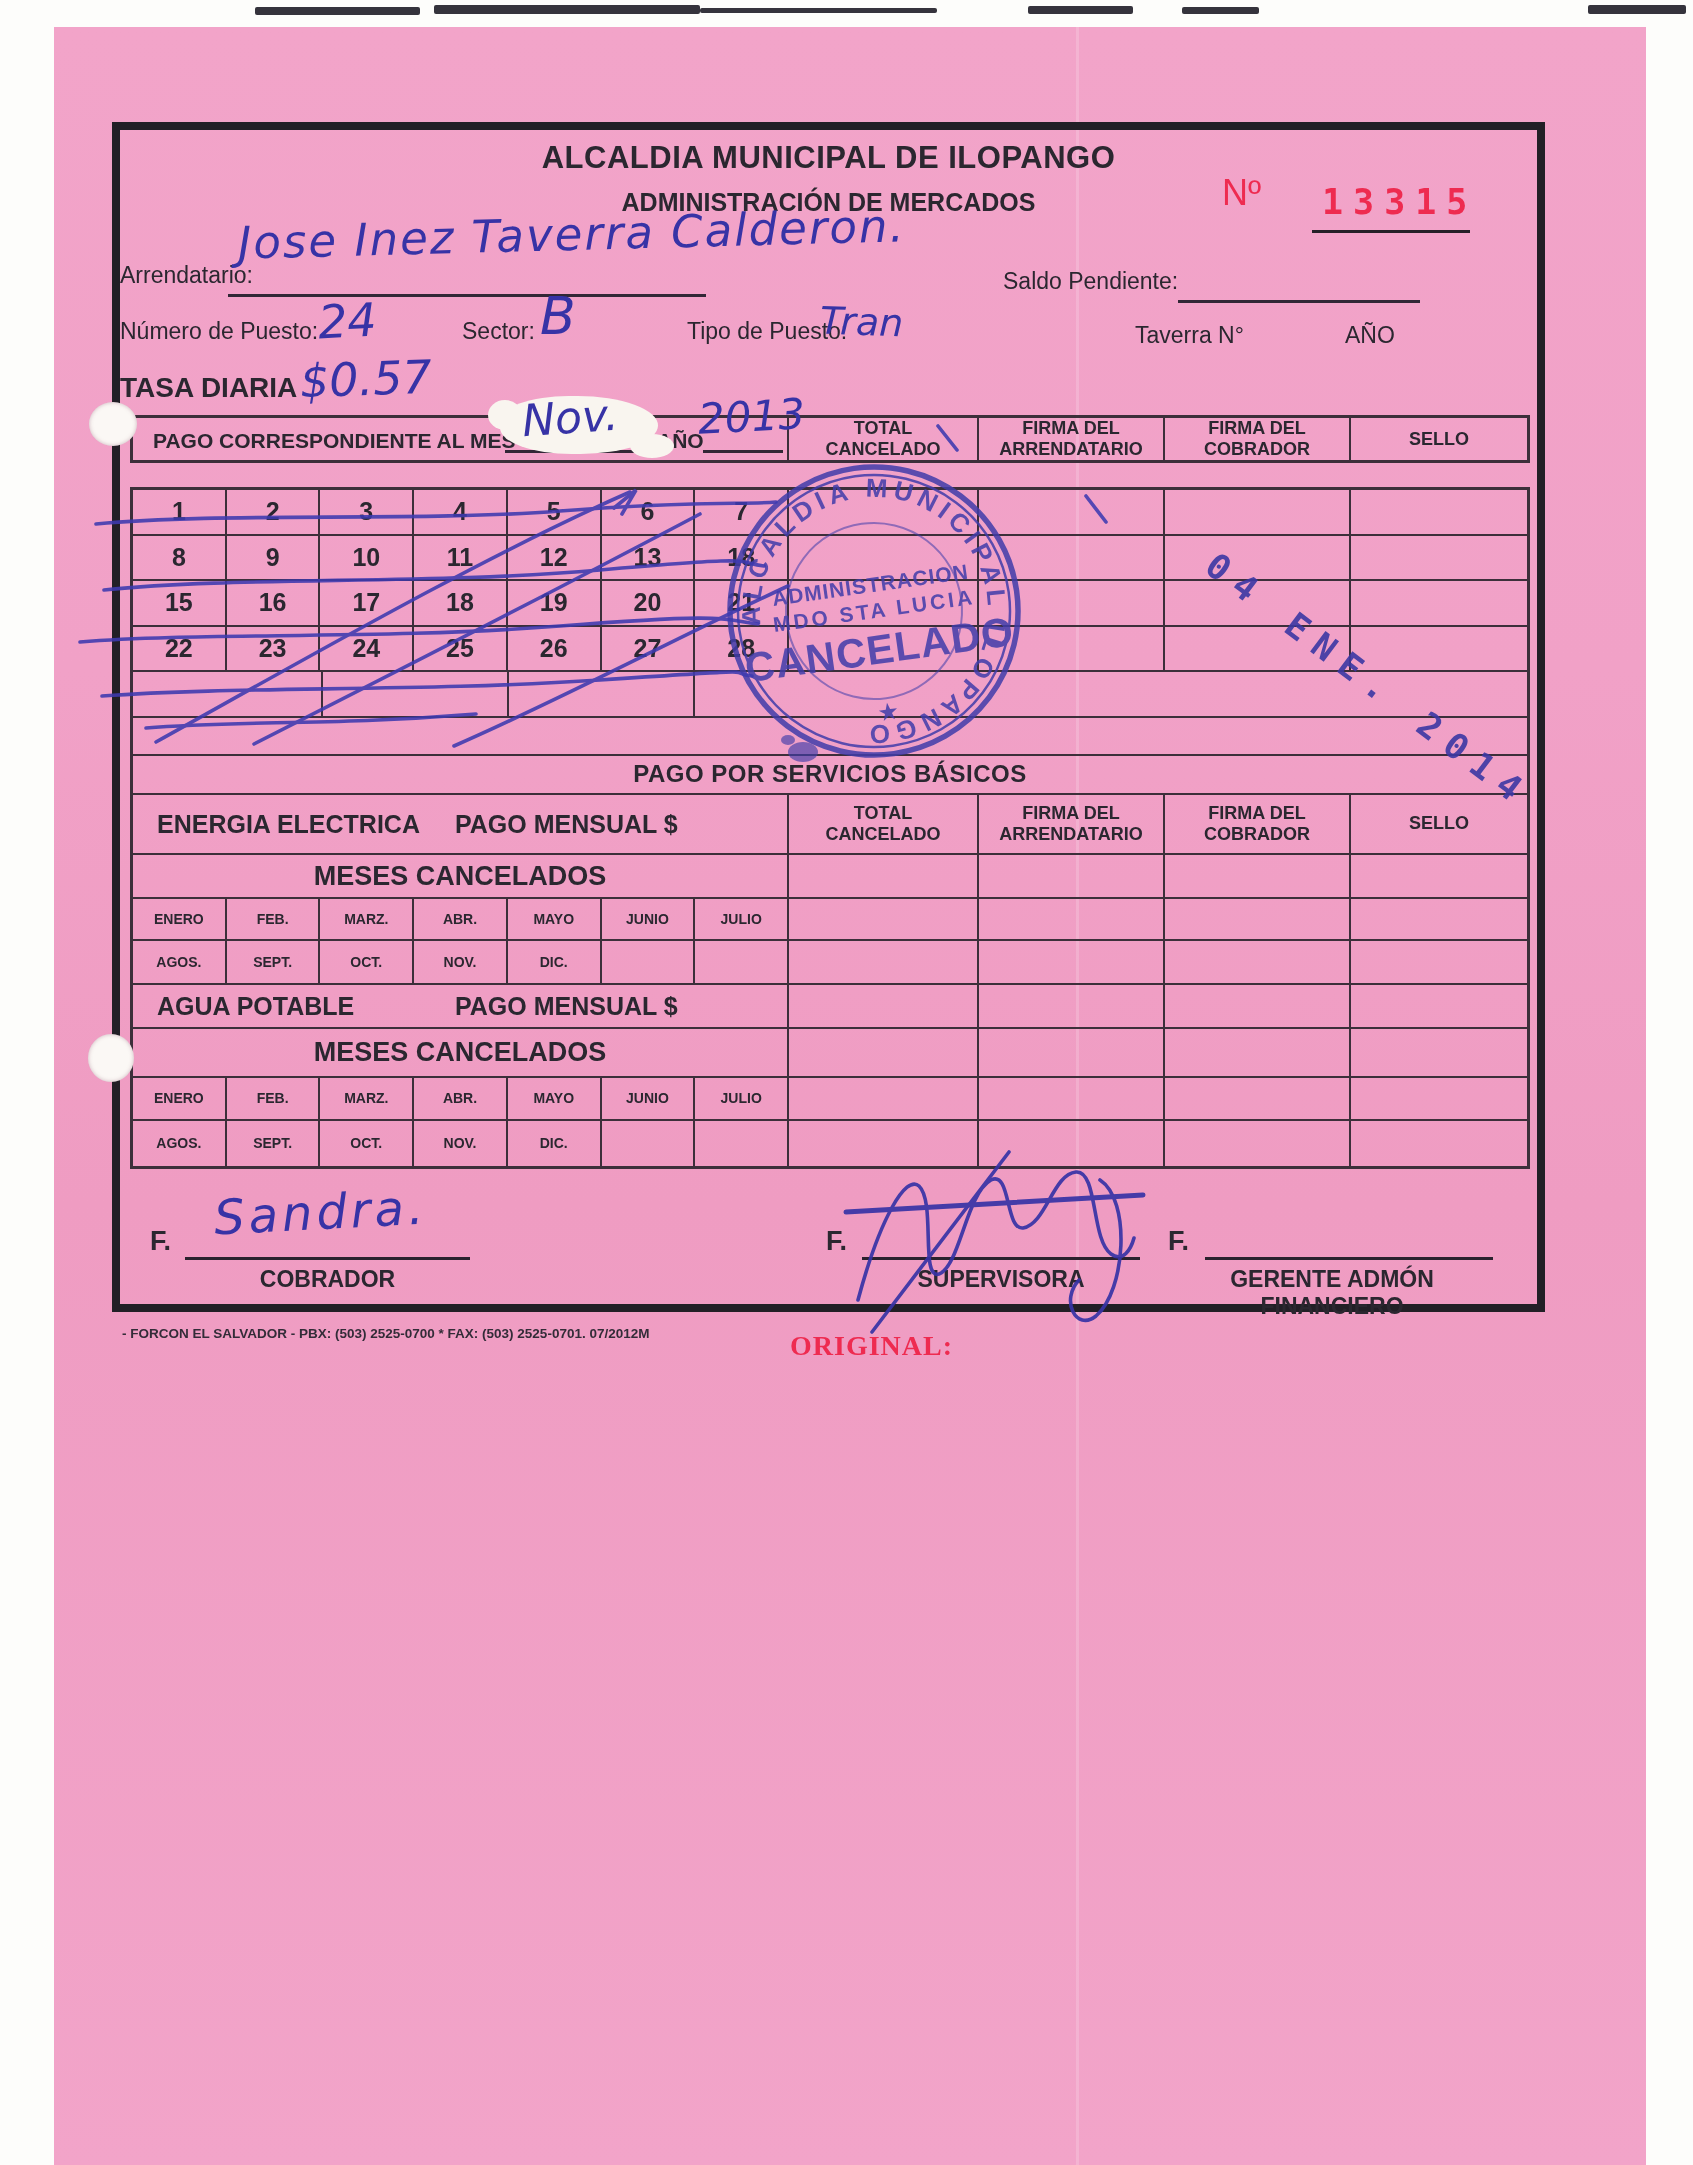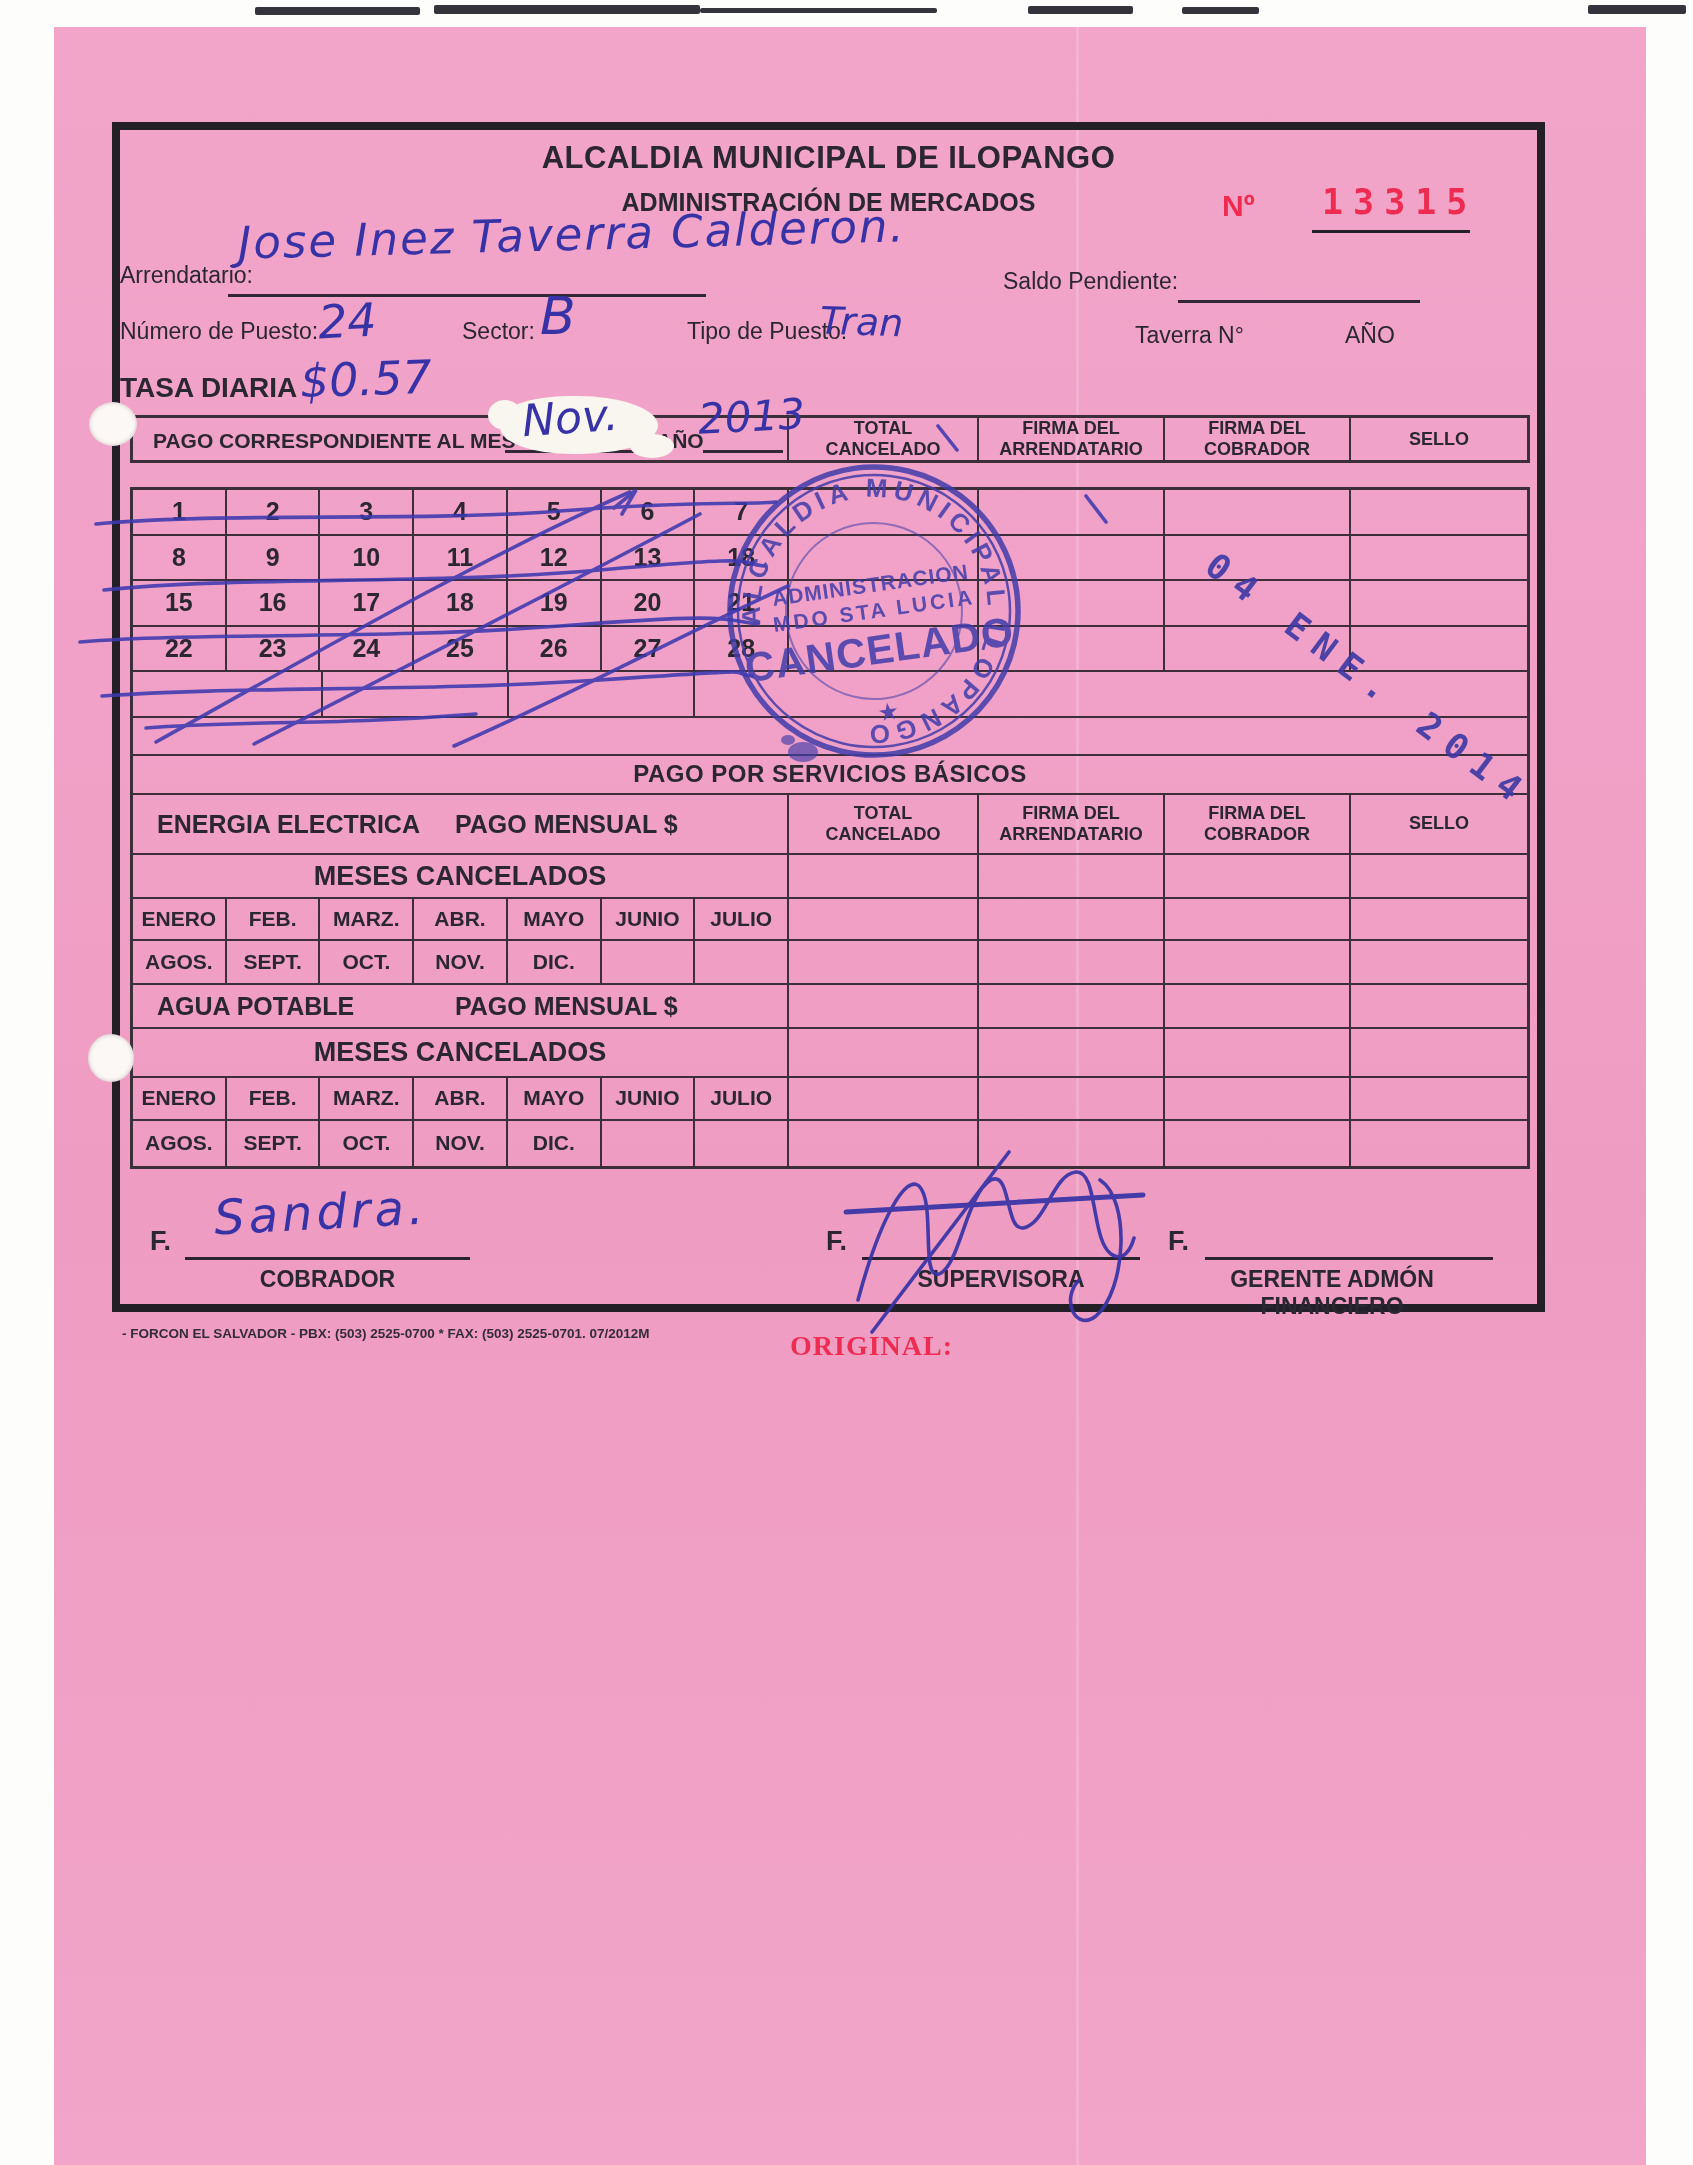--- a/index.html
+++ b/index.html
@@ -17,37 +17,37 @@
   .paper{position:absolute;left:54px;top:27px;width:1592px;height:2138px;
     background:linear-gradient(180deg,#f2a4c9 0%,#f1a1c7 30%,#ef9cc2 55%,#f2a4c9 100%);}
   .crease{position:absolute;left:1076px;top:27px;width:3px;height:2138px;background:rgba(255,255,255,.18)}
   .frame{position:absolute;left:112px;top:122px;width:1433px;height:1190px;border:8px solid #221f26}
   .abs{position:absolute}
   .hw{position:absolute;font-family:"DejaVu Sans",sans-serif;font-style:italic;color:var(--ink);white-space:nowrap;z-index:6}
   .rule{position:absolute;background:#322736;height:3px;z-index:2}
 
   .title{left:112px;top:140px;width:1433px;text-align:center;font-size:31px;font-weight:bold;letter-spacing:.5px}
   .subtitle{left:112px;top:188px;width:1433px;text-align:center;font-size:25px;font-weight:bold}
-  .numlabel{left:1222px;top:189px;font-size:30px;font-weight:bold;color:var(--red)}
+  .numlabel{left:1222px;top:172px;font-size:36px;font-weight:normal;color:var(--red)}
   .numval{left:1322px;top:182px;font-size:35px;font-weight:bold;color:var(--red);letter-spacing:10px;font-family:"DejaVu Sans Mono",monospace}
   .lab{position:absolute;font-size:23px;color:var(--print)}
   .lab.b{font-weight:bold}
 
   
   .tbl{position:absolute;left:130px;width:1400px;border:3px solid var(--line);display:flex;flex-direction:column;z-index:2;background:transparent}
   .tA{top:415px;height:48px}
   .tB{top:487px}
   .trow{display:flex;border-bottom:2px solid var(--line)}
   .trow:last-child{border-bottom:none}
   .lcell{flex:0 0 656px;border-right:2px solid var(--line);position:relative}
   .fullcell{flex:1}
   .dgroup{flex:0 0 656px;display:flex}
   .day-cell,.month-cell{flex:1;border-right:2px solid var(--line);display:flex;align-items:center;justify-content:center;font-weight:bold}
   .day-cell{font-size:25px}
-  .month-cell{font-size:21px}
+  .month-cell{font-size:14px}
   .rcols{display:flex;flex:1}
   .rc{border-right:2px solid var(--line);display:flex;align-items:center;justify-content:center;text-align:center}
   .rc:nth-child(1){flex:0 0 190px}
   .rc:nth-child(2){flex:0 0 186px}
   .rc:nth-child(3){flex:0 0 186px}
   .rc:nth-child(4){flex:1;border-right:none}
   .colhead-cell{white-space:pre-line;font-weight:bold;font-size:18px;line-height:1.18}
   .r-cal{height:45.6px}
   .r-empty{height:38px}
   .r-title{height:39px}

